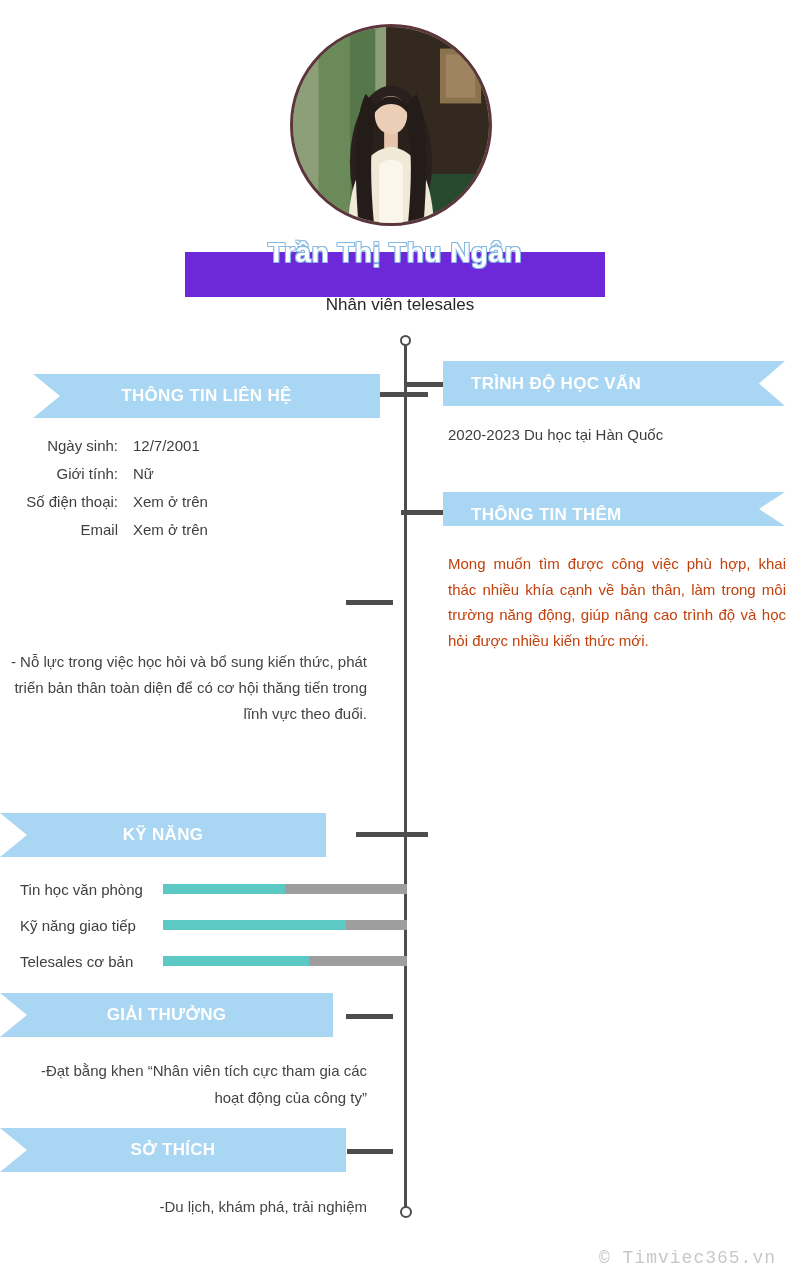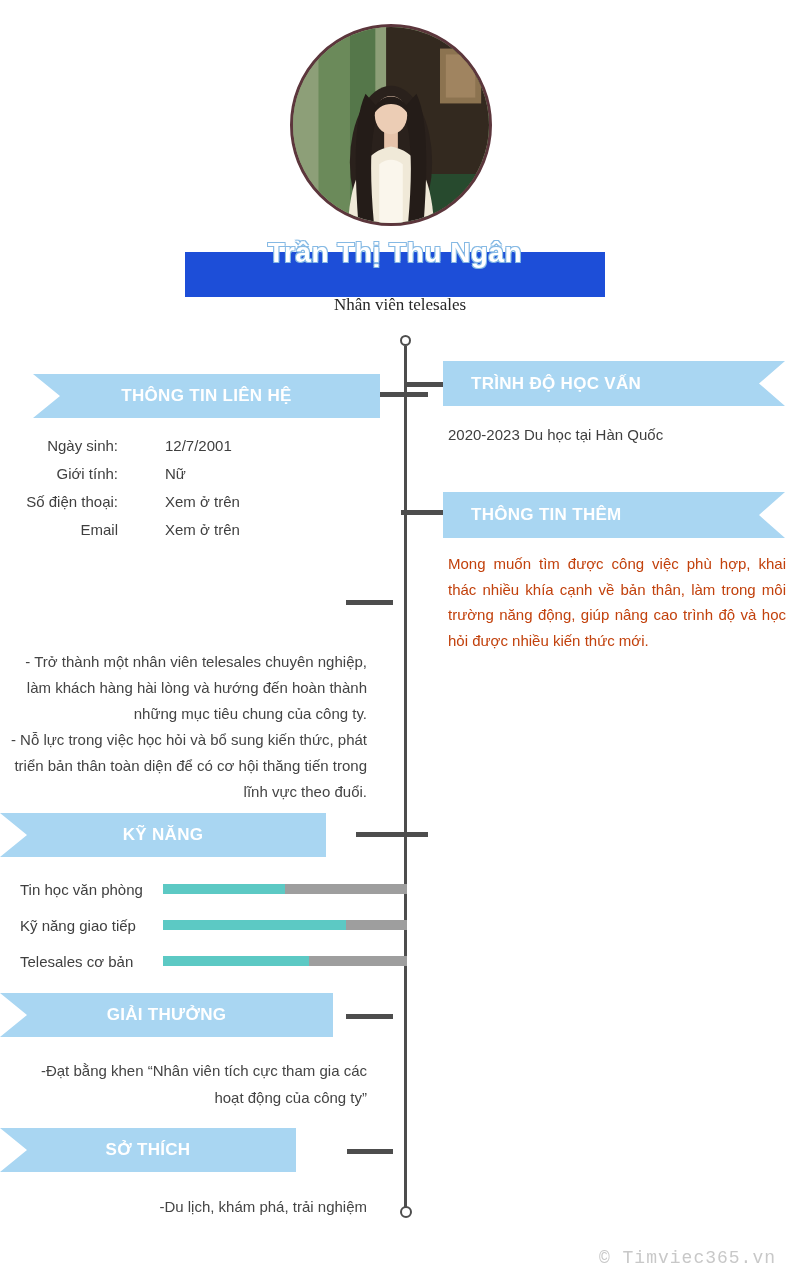--- a/index.html
+++ b/index.html
@@ -13,31 +13,31 @@
   
   .photo-wrap {
     position:absolute; left:290px; top:24px; width:202px; height:202px;
     border-radius:50%; border:3px solid #5c363c; overflow:hidden; background:#8d9f78;
   }
   .photo-wrap svg { display:block; width:100%; height:100%; }
 
   
   .name-banner {
     position:absolute; left:185px; top:252px; width:420px; height:45px;
-    background:#1d4ed8;
+    background:#6d28d9;
   }
   .name-text {
     position:absolute; left:0; right:0; top:-15px; text-align:center;
     font-size:28px; font-weight:bold; color:#ffffff; letter-spacing:.5px;
     text-shadow:-1px -1px 0 #85b9e4, 1px -1px 0 #85b9e4, -1px 1px 0 #85b9e4, 1px 1px 0 #85b9e4;
     white-space:nowrap;
   }
   .job-title {
     position:absolute; left:0; right:0; top:295px; text-align:center;
-    font-size:17px; color:#272727;font-family:Liberation Serif, serif;
+    font-size:17px; color:#272727;
   }
 
   
   .timeline-line { position:absolute; left:404px; top:346px; width:3px; height:861px; background:#4d4d4d; }
   .timeline-dot { position:absolute; width:11px; height:11px; border:2px solid #4d4d4d; border-radius:50%; background:#ffffff; }
   .dot-top    { left:400px; top:335px; }
   .dot-bottom { left:400px; top:1206px; width:12px; height:12px; }
 
   .connector { position:absolute; height:5px; background:#4d4d4d; }
   .conn-edu       { left:405px; top:382px;  width:38px; }
@@ -54,29 +54,29 @@
     color:#ffffff; font-weight:bold; font-size:17px; line-height:44px;
     letter-spacing:.3px;
   }
   .banner-left  { clip-path:polygon(0 0, 100% 0, 100% 100%, 0 100%, 27px 50%); text-align:center; }
   .banner-right { clip-path:polygon(0 0, 100% 0, calc(100% - 26px) 50%, 100% 100%, 0 100%); padding-left:28px; text-align:left; }
 
   .b-contact   { left:33px;  top:374px; width:347px; }
   .b-objective { left:0;     top:583px; width:346px; }
   .b-skills    { left:0;     top:813px; width:326px; }
   .b-awards    { left:0;     top:993px; width:333px; }
-  .b-hobbies   { left:0;     top:1128px; width:296px; }
+  .b-hobbies   { left:0;     top:1128px; width:346px; }
   .b-edu       { left:443px; top:361px; width:342px; height:45px; line-height:45px; }
-  .b-more      { left:443px; top:492px; width:342px; height:46px; line-height:46px; }
+  .b-more      { left:443px; top:492px; width:342px; height:34px; line-height:46px; }
 
   
   .contact-block { position:absolute; left:0; top:437px; width:382px; font-size:15px; }
-  .c-row { display:flex; align-items:baseline; margin-bottom:11px;gap:21px; }
+  .c-row { display:flex; align-items:baseline; margin-bottom:11px; }
   .c-label { flex:0 0 118px; text-align:right; color:#3f3f3f; }
-  .c-value { margin-left:26px; color:#3f3f3f; }
+  .c-value { margin-left:15px; color:#3f3f3f; }
 
   
   .objective-block {
     position:absolute; left:5px; top:649px; width:362px;
     font-size:15px; line-height:26px; text-align:right; color:#444444;
   }
   .edu-line { position:absolute; left:448px; top:426px; font-size:15px; color:#3f3f3f; }
   .more-block {
     position:absolute; left:448px; top:551px; width:338px;
     font-size:15px; line-height:25.5px; text-align:justify; color:#c2410c;
@@ -161,21 +161,20 @@
       <div class="c-label">Số điện thoại:</div>
       <div class="c-value">Xem ở trên</div>
     </div>
     <div class="c-row">
       <div class="c-label">Email</div>
       <div class="c-value">Xem ở trên</div>
     </div>
   </div>
 
   <div class="objective-block">
-    <p>- Trở thành một nhân viên telesales chuyên nghiệp, làm khách hàng hài lòng và hướng đến hoàn thành những mục tiêu chung của công ty.</p>
     <p>- Nỗ lực trong việc học hỏi và bổ sung kiến thức, phát triển bản thân toàn diện để có cơ hội thăng tiến trong lĩnh vực theo đuổi.</p>
   </div>
 
   <div class="banner banner-left b-skills">KỸ NĂNG</div>
   <div class="skills-block">
     <div class="skill-row">
       <div class="skill-label">Tin học văn phòng</div>
       <div class="skill-bar">
           <div class="skill-fill" style="width: 50%;"></div>
         </div>

